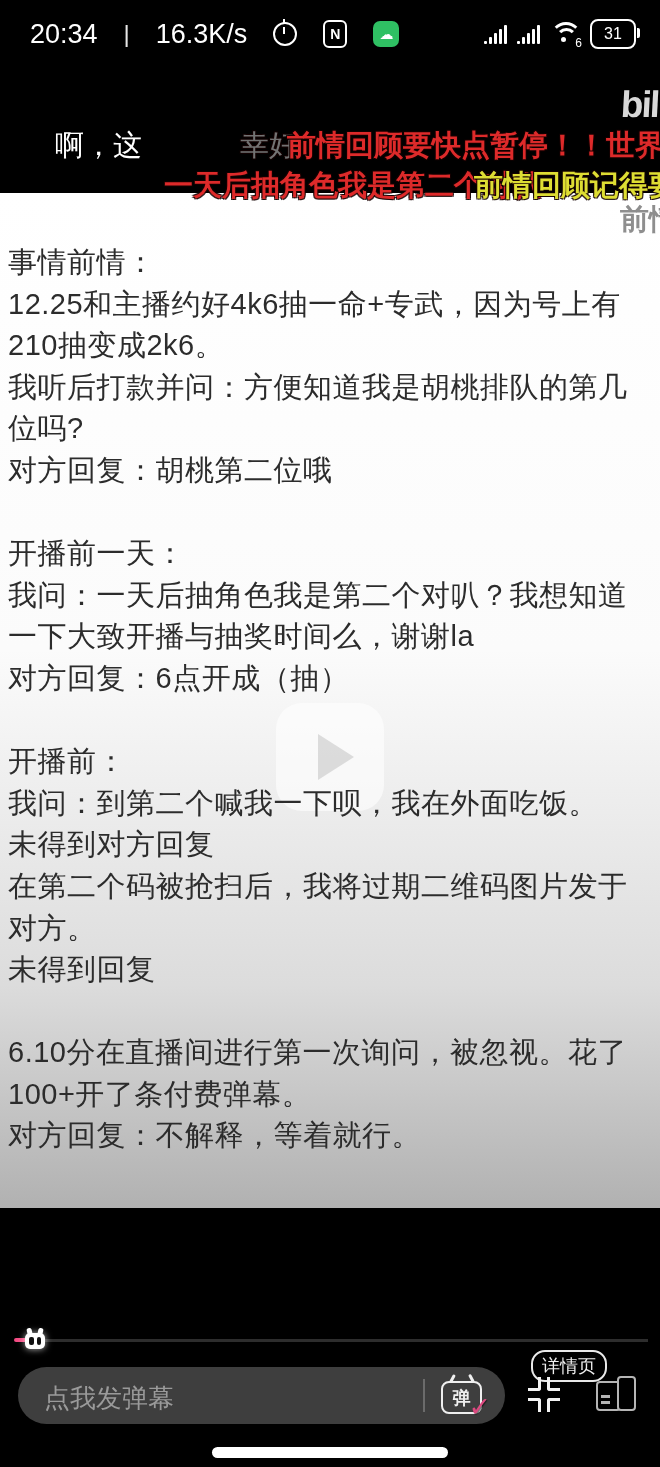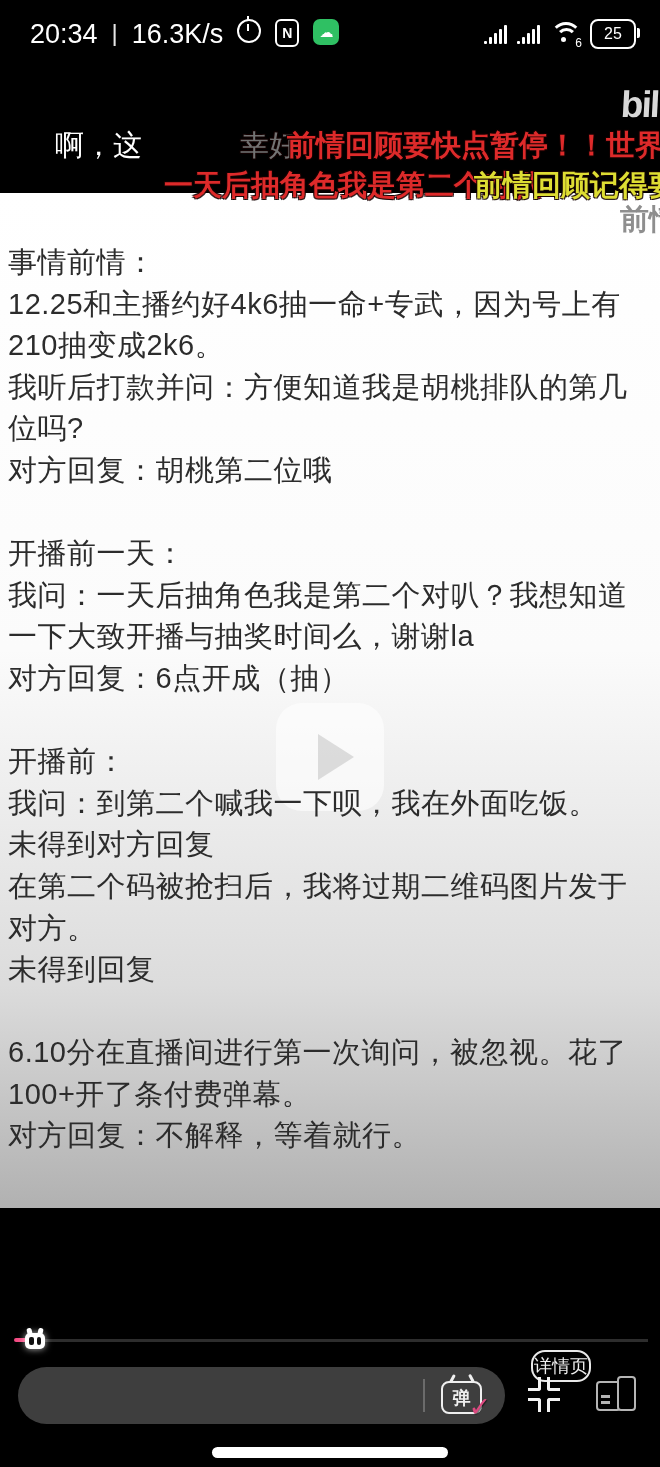--- a/index.html
+++ b/index.html
@@ -2,21 +2,21 @@
 <html><head>
 <meta charset="utf-8">
 <style>
   html,body{margin:0;padding:0;background:#000;}
   body{width:660px;height:1467px;position:relative;overflow:hidden;
        font-family:"Liberation Sans","DejaVu Sans",sans-serif;}
 
   
   .status-bar{position:absolute;top:14px;left:0;right:0;height:40px;display:flex;
     justify-content:space-between;align-items:center;padding:0 24px 0 30px;color:#fff;}
-  .sb-left{display:flex;gap:14px;font-size:27px;}
+  .sb-left{display:flex;align-items:center;gap:26px;font-size:27px;}
   .sb-sep{opacity:.9;font-size:24px;}
   .sb-right{display:flex;align-items:center;gap:10px;}
   .alarm-ic{width:20px;height:20px;border:2px solid #fff;border-radius:50%;position:relative;}
   .alarm-ic::before{content:"";position:absolute;left:8px;top:-5px;width:2px;height:4px;background:#fff;}
   .alarm-ic::after{content:"";position:absolute;left:8px;top:3px;width:2px;height:7px;background:#fff;}
   .nfc-ic{width:20px;height:24px;border:2px solid #fff;border-radius:6px;display:flex;
     align-items:center;justify-content:center;font-size:14px;font-weight:bold;color:#fff;}
   .cloud-ic{width:26px;height:26px;background:#2fc063;border-radius:7px;display:flex;
     align-items:center;justify-content:center;color:#fff;font-size:14px;}
   .signal-ic{display:flex;align-items:flex-end;gap:2px;height:19px;}
@@ -94,21 +94,21 @@
   .dm-tv{position:absolute;left:4px;top:8px;width:37px;height:29px;border:2.5px solid #efefef;
     border-radius:8px;display:flex;align-items:center;justify-content:center;
     color:#efefef;font-size:18px;font-weight:bold;}
   .dm-tv::before,.dm-tv::after{content:"";position:absolute;top:-9px;width:2.5px;height:9px;
     background:#efefef;border-radius:2px;}
   .dm-tv::before{left:8px;transform:rotate(28deg);}
   .dm-tv::after{right:8px;transform:rotate(-28deg);}
   .dm-check{position:absolute;right:-2px;bottom:-4px;color:#dc4a80;font-size:27px;
     font-weight:900;text-shadow:1px 1px 1px rgba(0,0,0,.5);}
 
-  .detail-pill{position:absolute;left:531px;top:1350px;padding:2px 1px;border:2px solid #e9e9e9;
+  .detail-pill{position:absolute;left:531px;top:1350px;padding:2px 9px;border:2px solid #e9e9e9;
     border-radius:14px;color:#f0f0f0;font-size:18px;z-index:6;white-space:nowrap;}
   .shrink-ic{position:absolute;left:528px;top:1377px;width:32px;height:35px;z-index:6;}
   .shrink-ic i{position:absolute;width:10px;height:11px;border:0 solid #f2f2f2;}
   .shrink-ic i.tl{left:0;top:0;border-right-width:3.5px;border-bottom-width:3.5px;border-bottom-right-radius:3px;}
   .shrink-ic i.tr{right:0;top:0;border-left-width:3.5px;border-bottom-width:3.5px;border-bottom-left-radius:3px;}
   .shrink-ic i.bl{left:0;bottom:0;border-right-width:3.5px;border-top-width:3.5px;border-top-right-radius:3px;}
   .shrink-ic i.br{right:0;bottom:0;border-left-width:3.5px;border-top-width:3.5px;border-top-left-radius:3px;}
 
   .detail-ic{position:absolute;left:596px;top:1376px;width:40px;height:37px;z-index:6;}
   .di-card{position:absolute;left:0;bottom:2px;width:21px;height:26px;border:2.5px solid #b5b5b5;
@@ -148,21 +148,21 @@
         <i class="b2"></i>
         <i class="b3"></i>
         <i class="b4"></i>
       </span>
     <span class="wifi-ic">
         <i class="a1"></i>
         <i class="a2"></i>
         <i class="dot"></i>
         <span class="six">6</span>
       </span>
-    <span class="battery-ic">25</span>
+    <span class="battery-ic">31</span>
   </div>
 </div>
 
 <div class="watermark">
   <span class="wm-logo">bilibili</span>
 </div>
 
 <span class="dm dm-white" style="left:55px;top:126px;">啊，这</span>
 <span class="dm dm-teal" style="left:240px;top:126px;">幸好</span>
 <span class="dm dm-red" style="left:287px;top:126px;">前情回顾要快点暂停！！世界很知</span>
@@ -201,20 +201,21 @@
 <div class="seek-thumb">
   <span class="thumb-ear l"></span>
     <span class="thumb-ear r"></span>
   <span class="thumb-body">
       <i class="e1"></i>
       <i class="e2"></i>
     </span>
 </div>
 
 <div class="dm-input-pill">
+  <span class="dm-placeholder">点我发弹幕</span>
   <span class="pill-divider"></span>
   <span class="dm-toggle">
     <span class="dm-tv">弹</span>
     <span class="dm-check">✓</span>
   </span>
 </div>
 
 <div class="detail-pill">详情页</div>
 
 <div class="shrink-ic">

